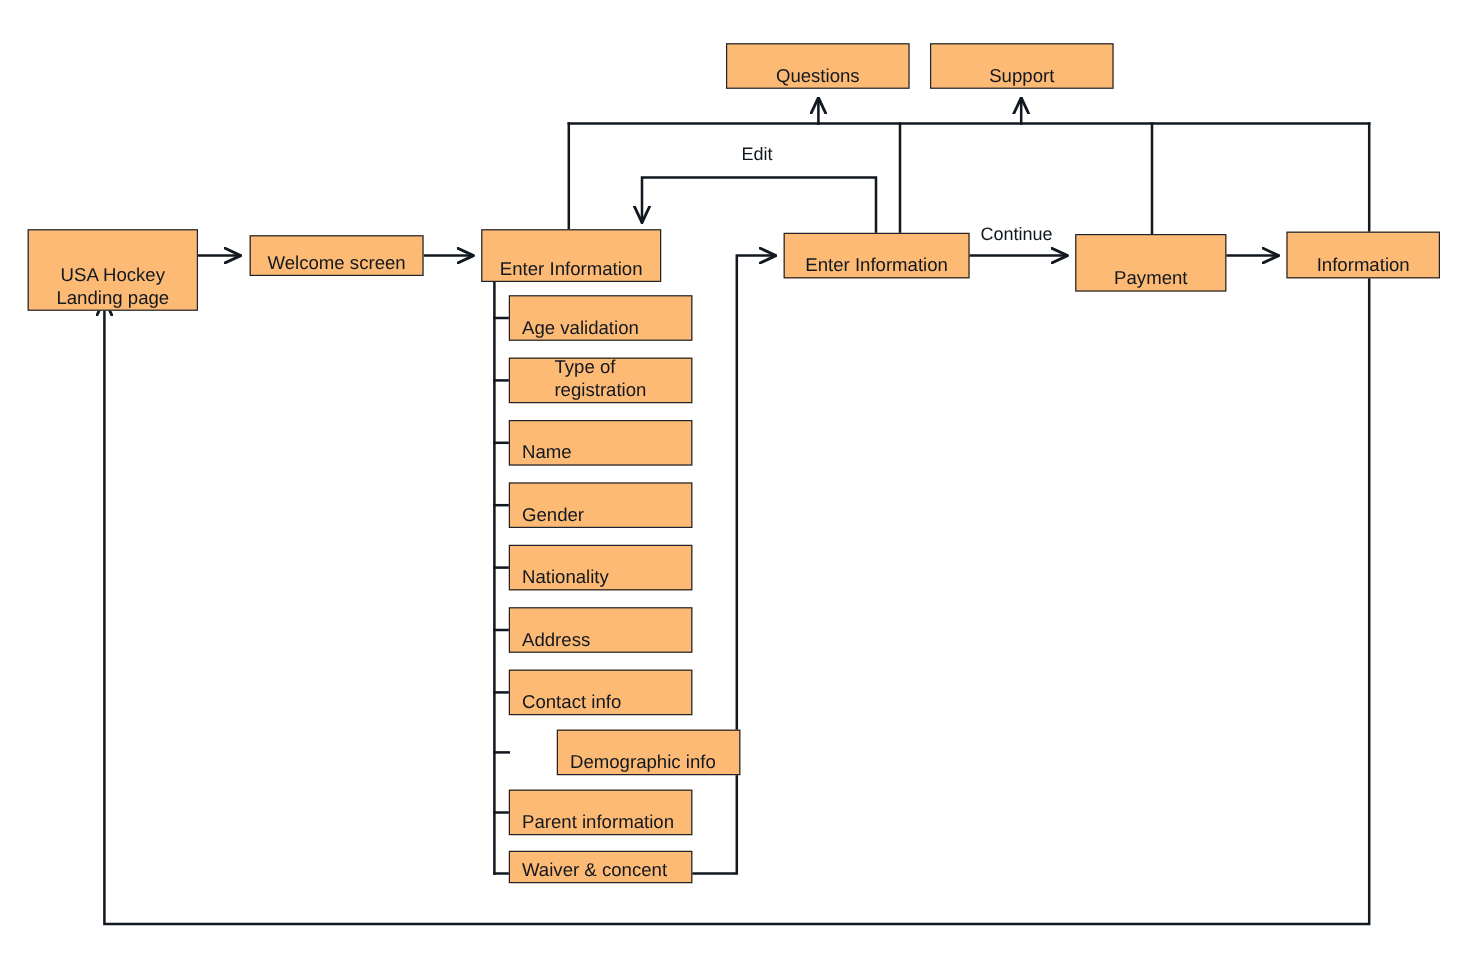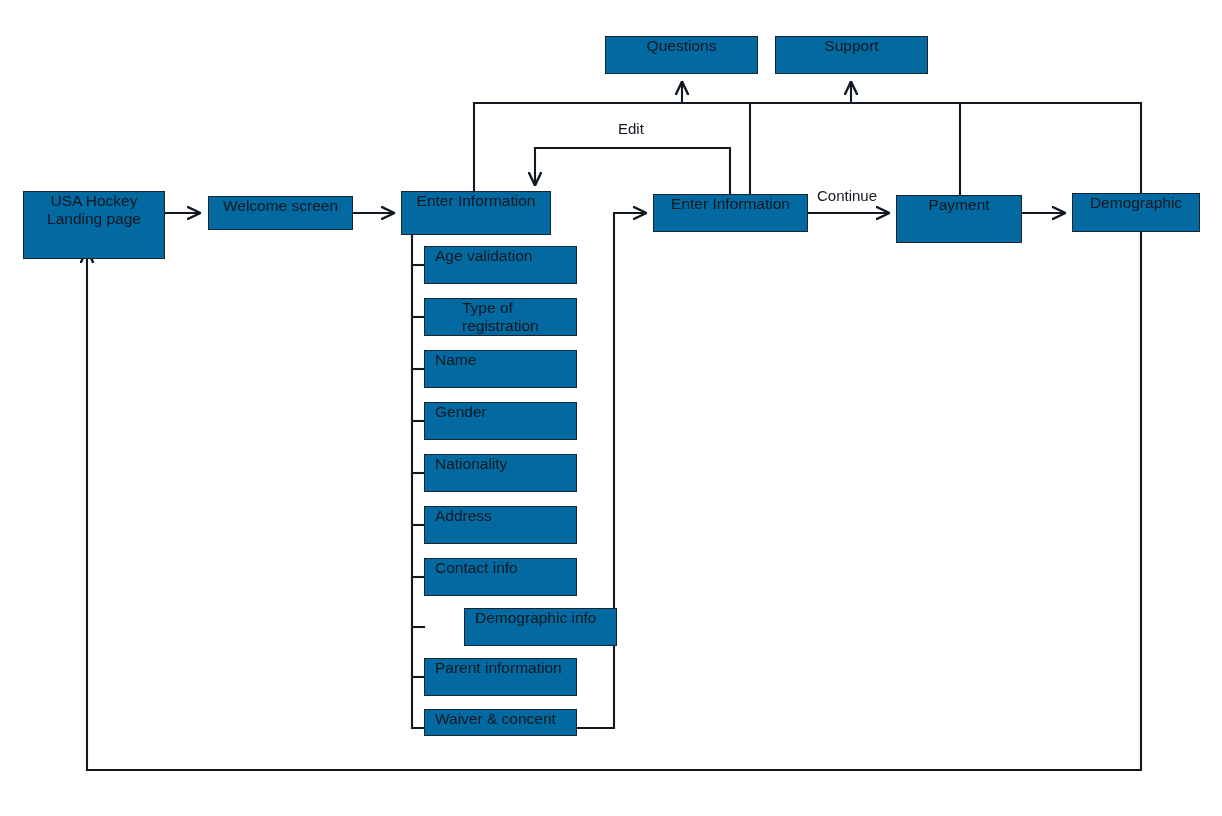--- a/index.html
+++ b/index.html
@@ -22,24 +22,24 @@
   #edges {
     position: absolute;
     left: 0;
     top: 0;
     width: 1222px;
     height: 816px;
   }
   .node {
     position: absolute;
     box-sizing: border-box;
-    background: #0369a1;
+    background: #fdba74;
     border: 1.6px solid #1b2430;
     display: flex;
-    align-items: flex-start;
+    align-items: flex-end;
     color: #12181f;
     font-size: 15.5px;
     line-height: 1.18;
     white-space: pre-line;
   }
   .node.center {
     justify-content: center;
     text-align: center;
   }
   .node.left {
@@ -125,21 +125,21 @@
 
   <div class="node center" style="left:653px; top:194px; width:155px; height:38px;">
     <span>Enter Information</span>
   </div>
 
   <div class="node center" style="left:896px; top:195px; width:126px; height:48px;">
     <span>Payment</span>
   </div>
 
   <div class="node center" style="left:1072px; top:193px; width:128px; height:39px;">
-    <span>Demographic</span>
+    <span>Information</span>
   </div>
 
   <div class="node center" style="left:605px; top:36px; width:153px; height:38px;">
     <span>Questions</span>
   </div>
 
   <div class="node center" style="left:775px; top:36px; width:153px; height:38px;">
     <span>Support</span>
   </div>
 

